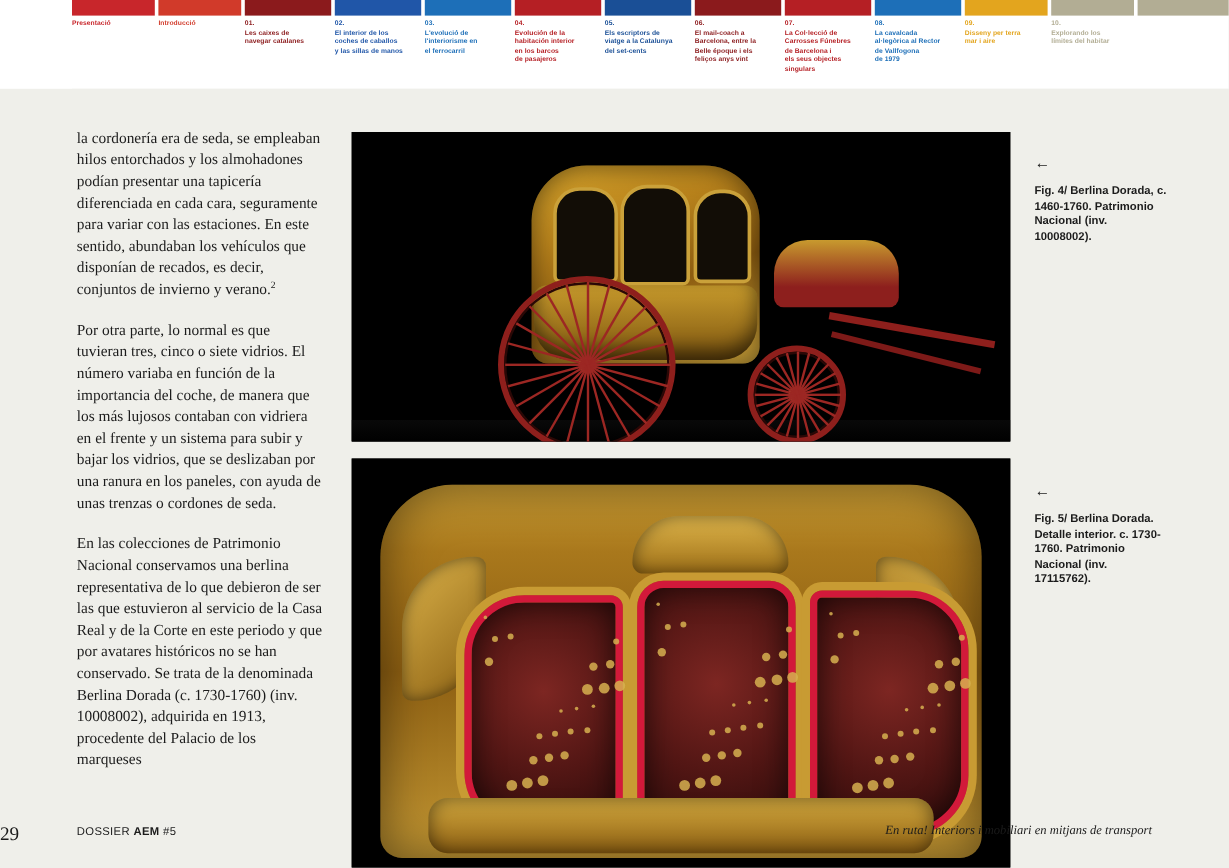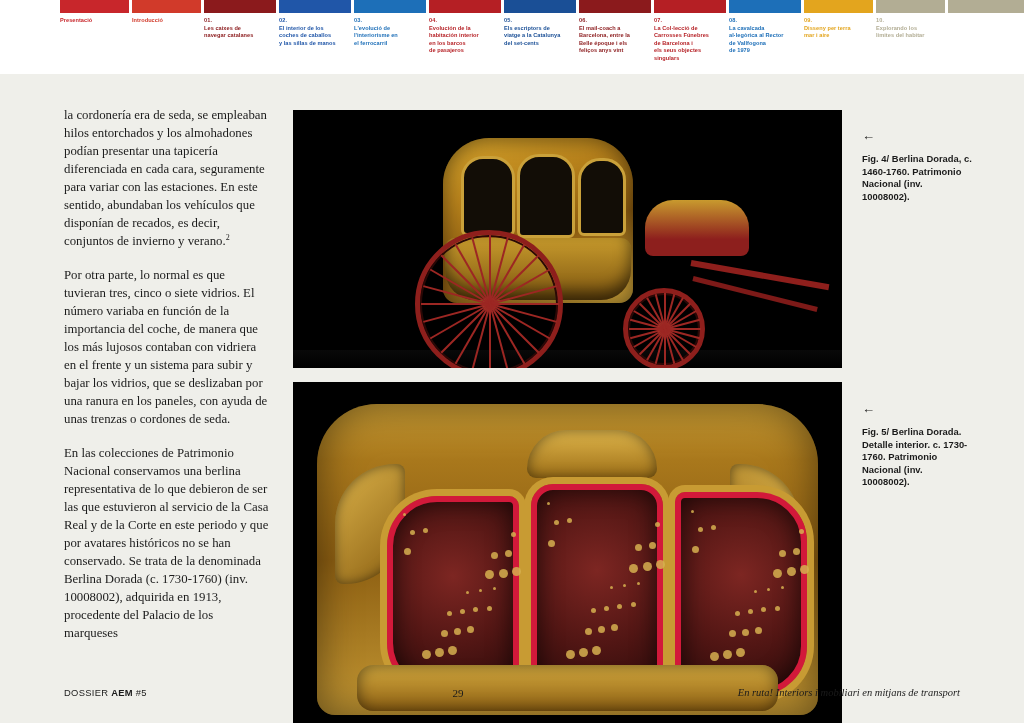--- a/index.html
+++ b/index.html
@@ -159,22 +159,22 @@
     font-size: 9.4px;
     letter-spacing: 0.3px;
     color: #1b1b1b;
   }
   .footer-left b { font-weight: bold; }
   .footer-center {
     position: absolute;
     left: 0;
     top: 0;
     width: 916px;
-    text-align: center;
-    font-size: 11px;
+    text-align: left;
+    font-size: 16px;
     font-family: "Liberation Serif", serif;
     color: #1b1b1b;
   }
   .footer-right {
     position: absolute;
     right: 64px;
     top: 0;
     font-size: 10.5px;
     font-family: "Liberation Serif", serif;
     font-style: italic;
@@ -571,21 +571,21 @@
       </div>
     </div>
   </div>
 
   <div class="cap" id="cap-4">
     <span class="cap-arrow">←</span>
     <span>Fig. 4/ Berlina Dorada, c. 1460-1760. Patrimonio Nacional (inv. 10008002).</span>
   </div>
   <div class="cap" id="cap-5">
     <span class="cap-arrow">←</span>
-    <span>Fig. 5/ Berlina Dorada. Detalle interior. c. 1730-1760. Patrimonio Nacional (inv. 10008002).</span>
+    <span>Fig. 5/ Berlina Dorada. Detalle interior. c. 1730-1760. Patrimonio Nacional (inv. 17115762).</span>
   </div>
 
   <div class="footer">
     <div class="footer-left"><span>DOSSIER </span><b>AEM</b><span> #5</span></div>
     <div class="footer-center">29</div>
     <div class="footer-right">En ruta! Interiors i mobiliari en mitjans de transport</div>
   </div>
 
 </div>
 

